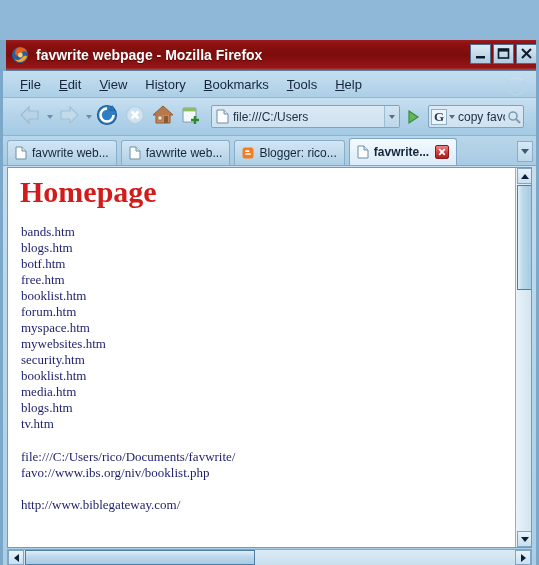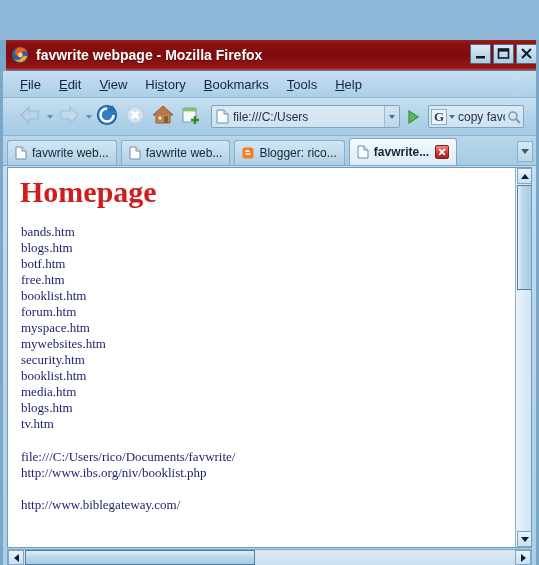--- a/index.html
+++ b/index.html
@@ -662,21 +662,21 @@
         <div class="link-row">mywebsites.htm</div>
         <div class="link-row">security.htm</div>
         <div class="link-row">booklist.htm</div>
         <div class="link-row">media.htm</div>
         <div class="link-row">blogs.htm</div>
         <div class="link-row">tv.htm</div>
       </div>
 
       <div class="url-block">
         <div class="url-row">file:///C:/Users/rico/Documents/favwrite/</div>
-        <div class="url-row">http://www.ibs.org/niv/booklist.php</div>
+        <div class="url-row">favo://www.ibs.org/niv/booklist.php</div>
         <div class="url-gap"></div>
         <div class="url-row">http://www.biblegateway.com/</div>
       </div>
     </div>
 
     <div class="vscroll">
       <div class="vs-btn vs-up"></div>
       <div class="vs-thumb"></div>
       <div class="vs-btn vs-down"></div>
     </div>

